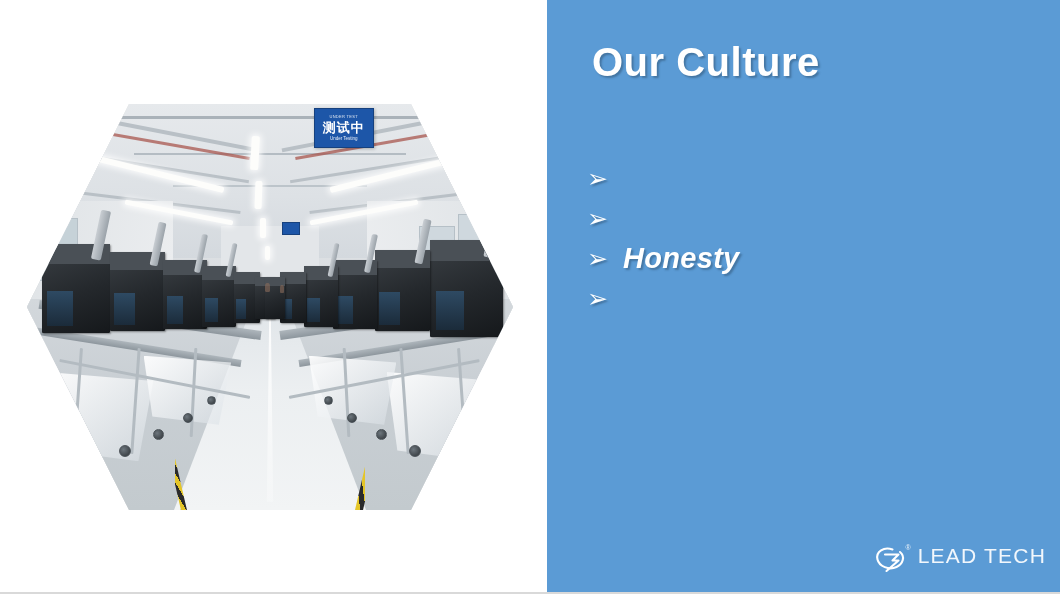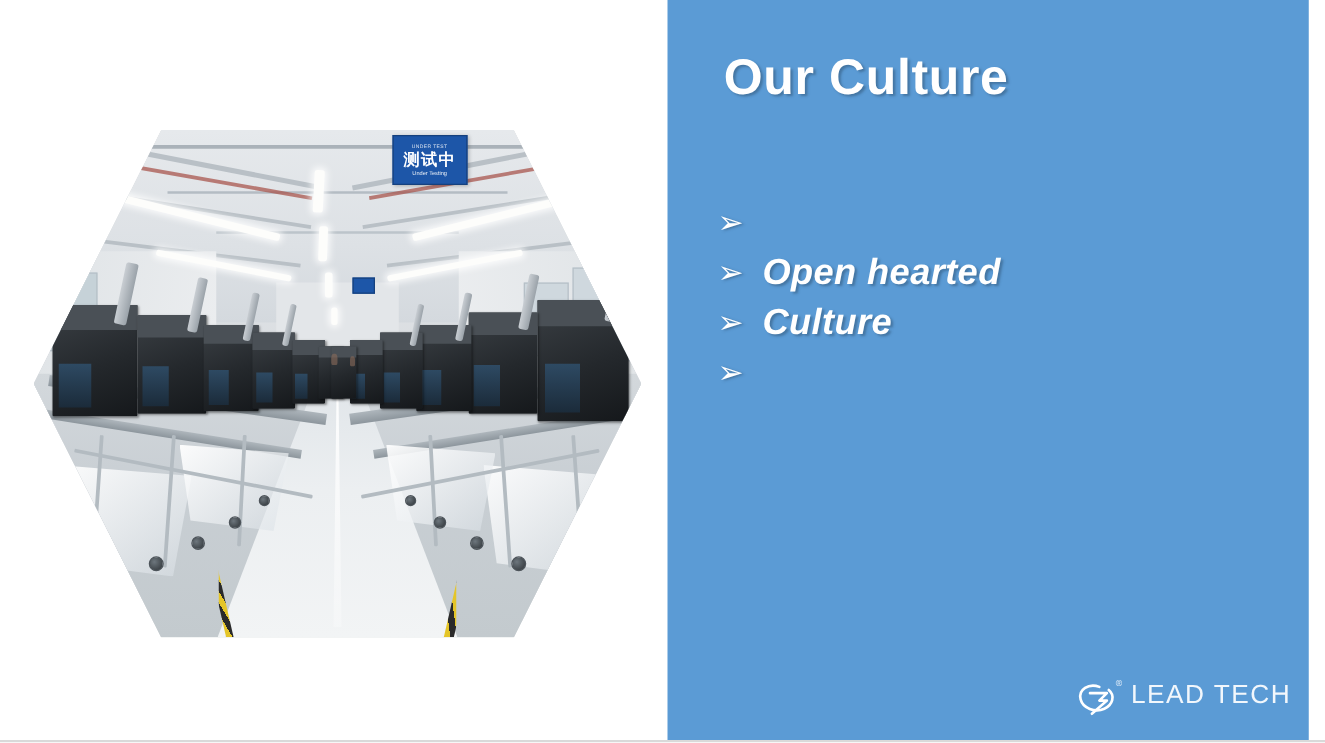--- a/index.html
+++ b/index.html
@@ -232,21 +232,21 @@
   }
   
   .worker {
     position: absolute; border-radius: 40% 40% 20% 20%;
     background: #8a6a5a; opacity: .6;
   }
 
   
   .right-panel {
     position: absolute;
-    left: 534px;
+    left: 547px;
     top: 0;
     width: 513px;
     height: 592px;
     background: #5b9bd5;
   }
 
   .slide-title {
     position: absolute;
     left: 45px;
     top: 40px;
@@ -470,26 +470,25 @@
     <div class="slide-title">Our Culture</div>
 
     <ul class="bullet-list">
 
       <li class="bullet-item">
         <span class="bullet-marker">➢</span>
       </li>
 
       <li class="bullet-item">
         <span class="bullet-marker">➢</span>
-        <span class="bullet-label">Open hearted</span>
       </li>
 
       <li class="bullet-item">
         <span class="bullet-marker">➢</span>
-        <span class="bullet-label">Culture</span>
+        <span class="bullet-label">Honesty</span>
       </li>
 
       <li class="bullet-item">
         <span class="bullet-marker">➢</span>
       </li>
 
     </ul>
 
     <div class="logo">
       <div class="logo-mark">

